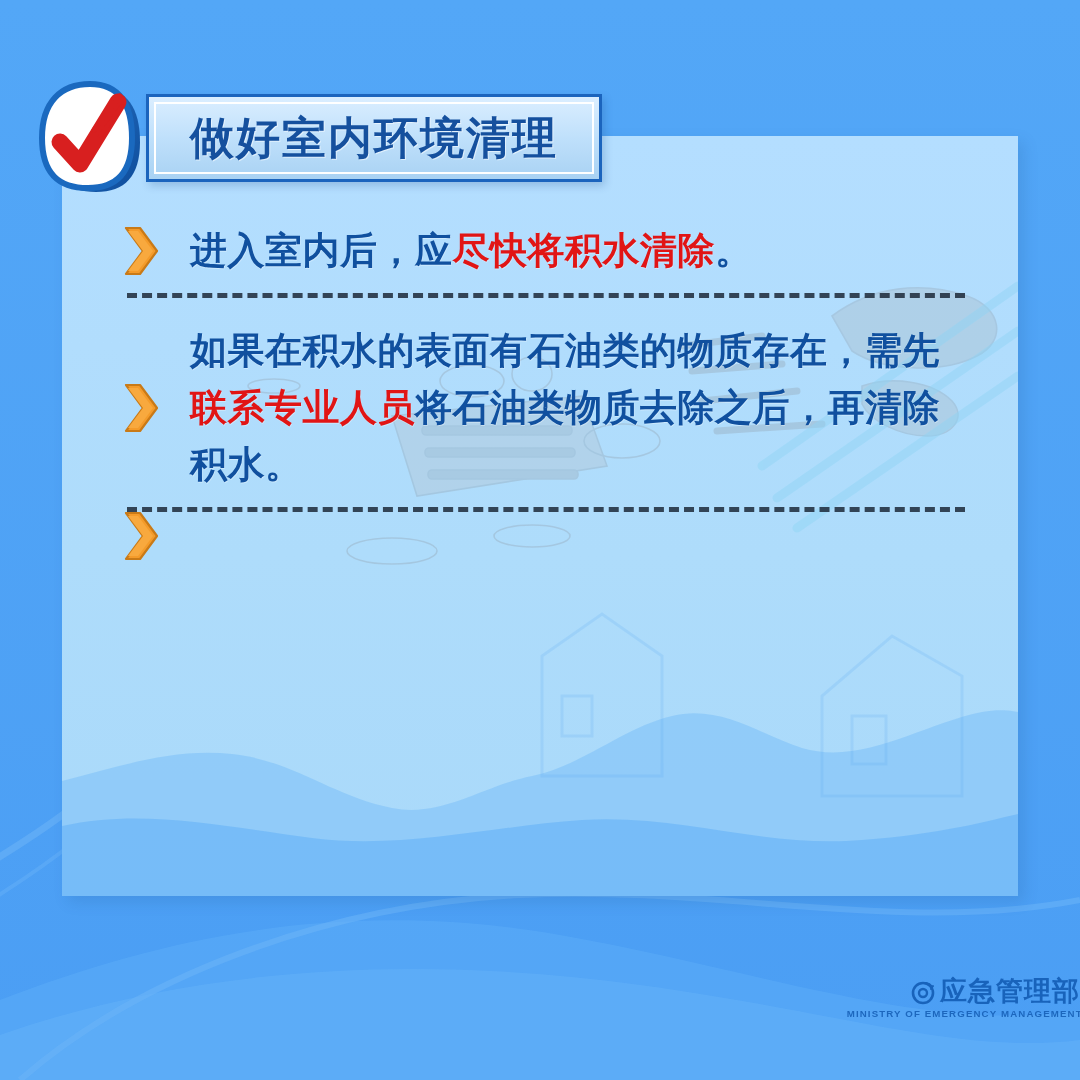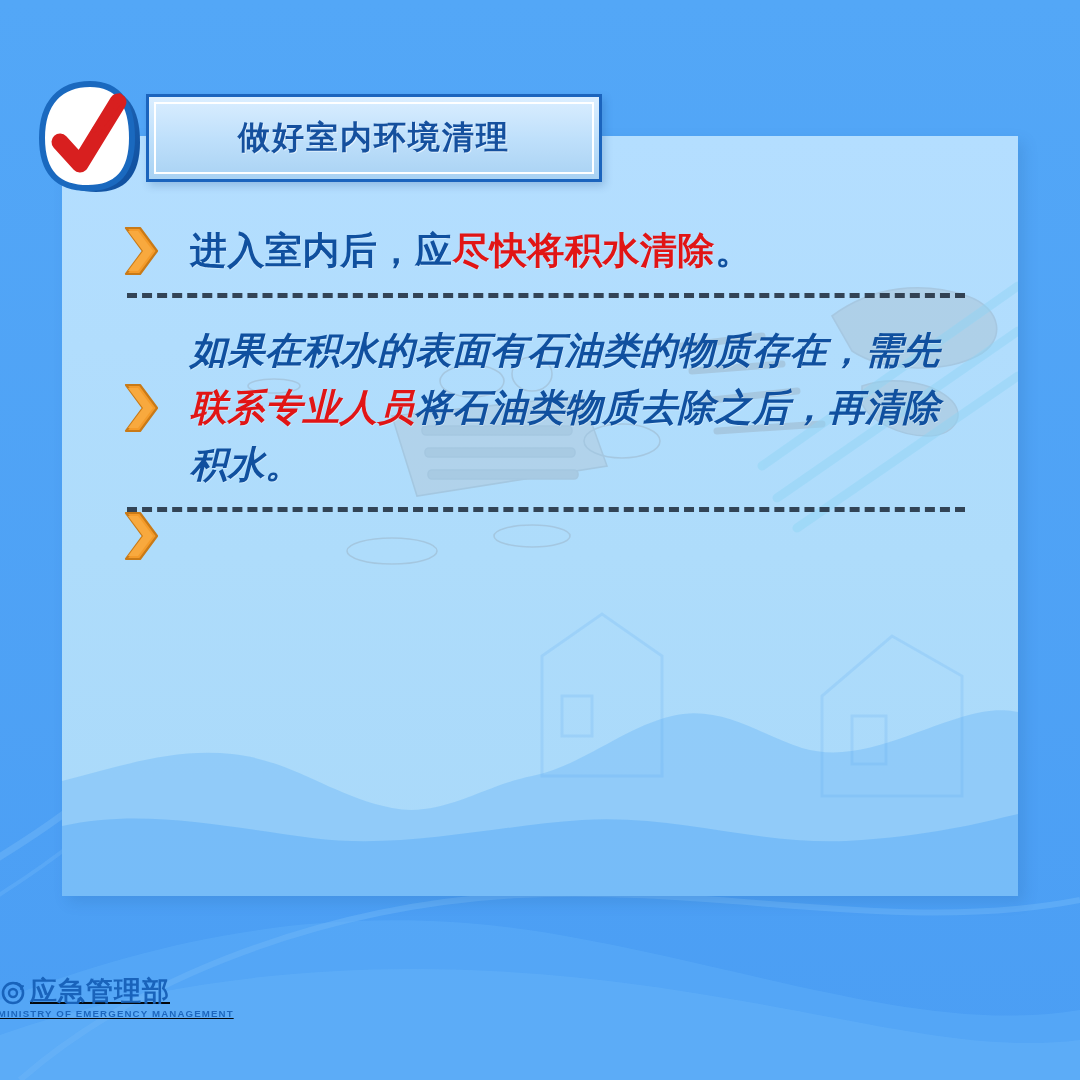--- a/index.html
+++ b/index.html
@@ -71,21 +71,21 @@
     pointer-events: none;
   }
   #title-text {
     position: absolute;
     left: 0; right: 0; top: 0; bottom: 0;
     display: flex;
     align-items: center;
     justify-content: center;
     font-family: "Liberation Sans", "DejaVu Sans", sans-serif;
     font-weight: bold;
-    font-size: 32px;
+    font-size: 44px;
     letter-spacing: 2px;
     color: #15509e;
     text-shadow: 1px 1px 0 rgba(255,255,255,0.55);
     white-space: nowrap;
   }
 
   
   #content {
     position: absolute;
     left: 62px;
@@ -122,34 +122,33 @@
 
   .divider {
     height: 0;
     margin: 14px 0 14px 65px;
     width: 838px;
     border-top: 5px dashed #1d2a3a;
     opacity: 0.85;
   }
 
   .b1 { padding-top: 26px; }
-  .b2 { padding-top: 10px; font-style: italic; }
+  .b2 { padding-top: 10px; }
   .b3 { padding-top: 10px; }
 
   
   #footer-logo {
     position: absolute;
     left: 0; right: 0;
     top: 978px;
     z-index: 7;
     display: flex;
     flex-direction: column;
-    align-items: flex-start;
+    align-items: flex-end;
     opacity: 0.95;
-    text-decoration: underline;
   }
   #logo-main {
     display: flex;
     align-items: center;
     gap: 4px;
     color: #1660b8;
     font-family: "Liberation Sans", "DejaVu Sans", sans-serif;
     font-weight: bold;
     font-size: 27px;
     letter-spacing: 1px;

